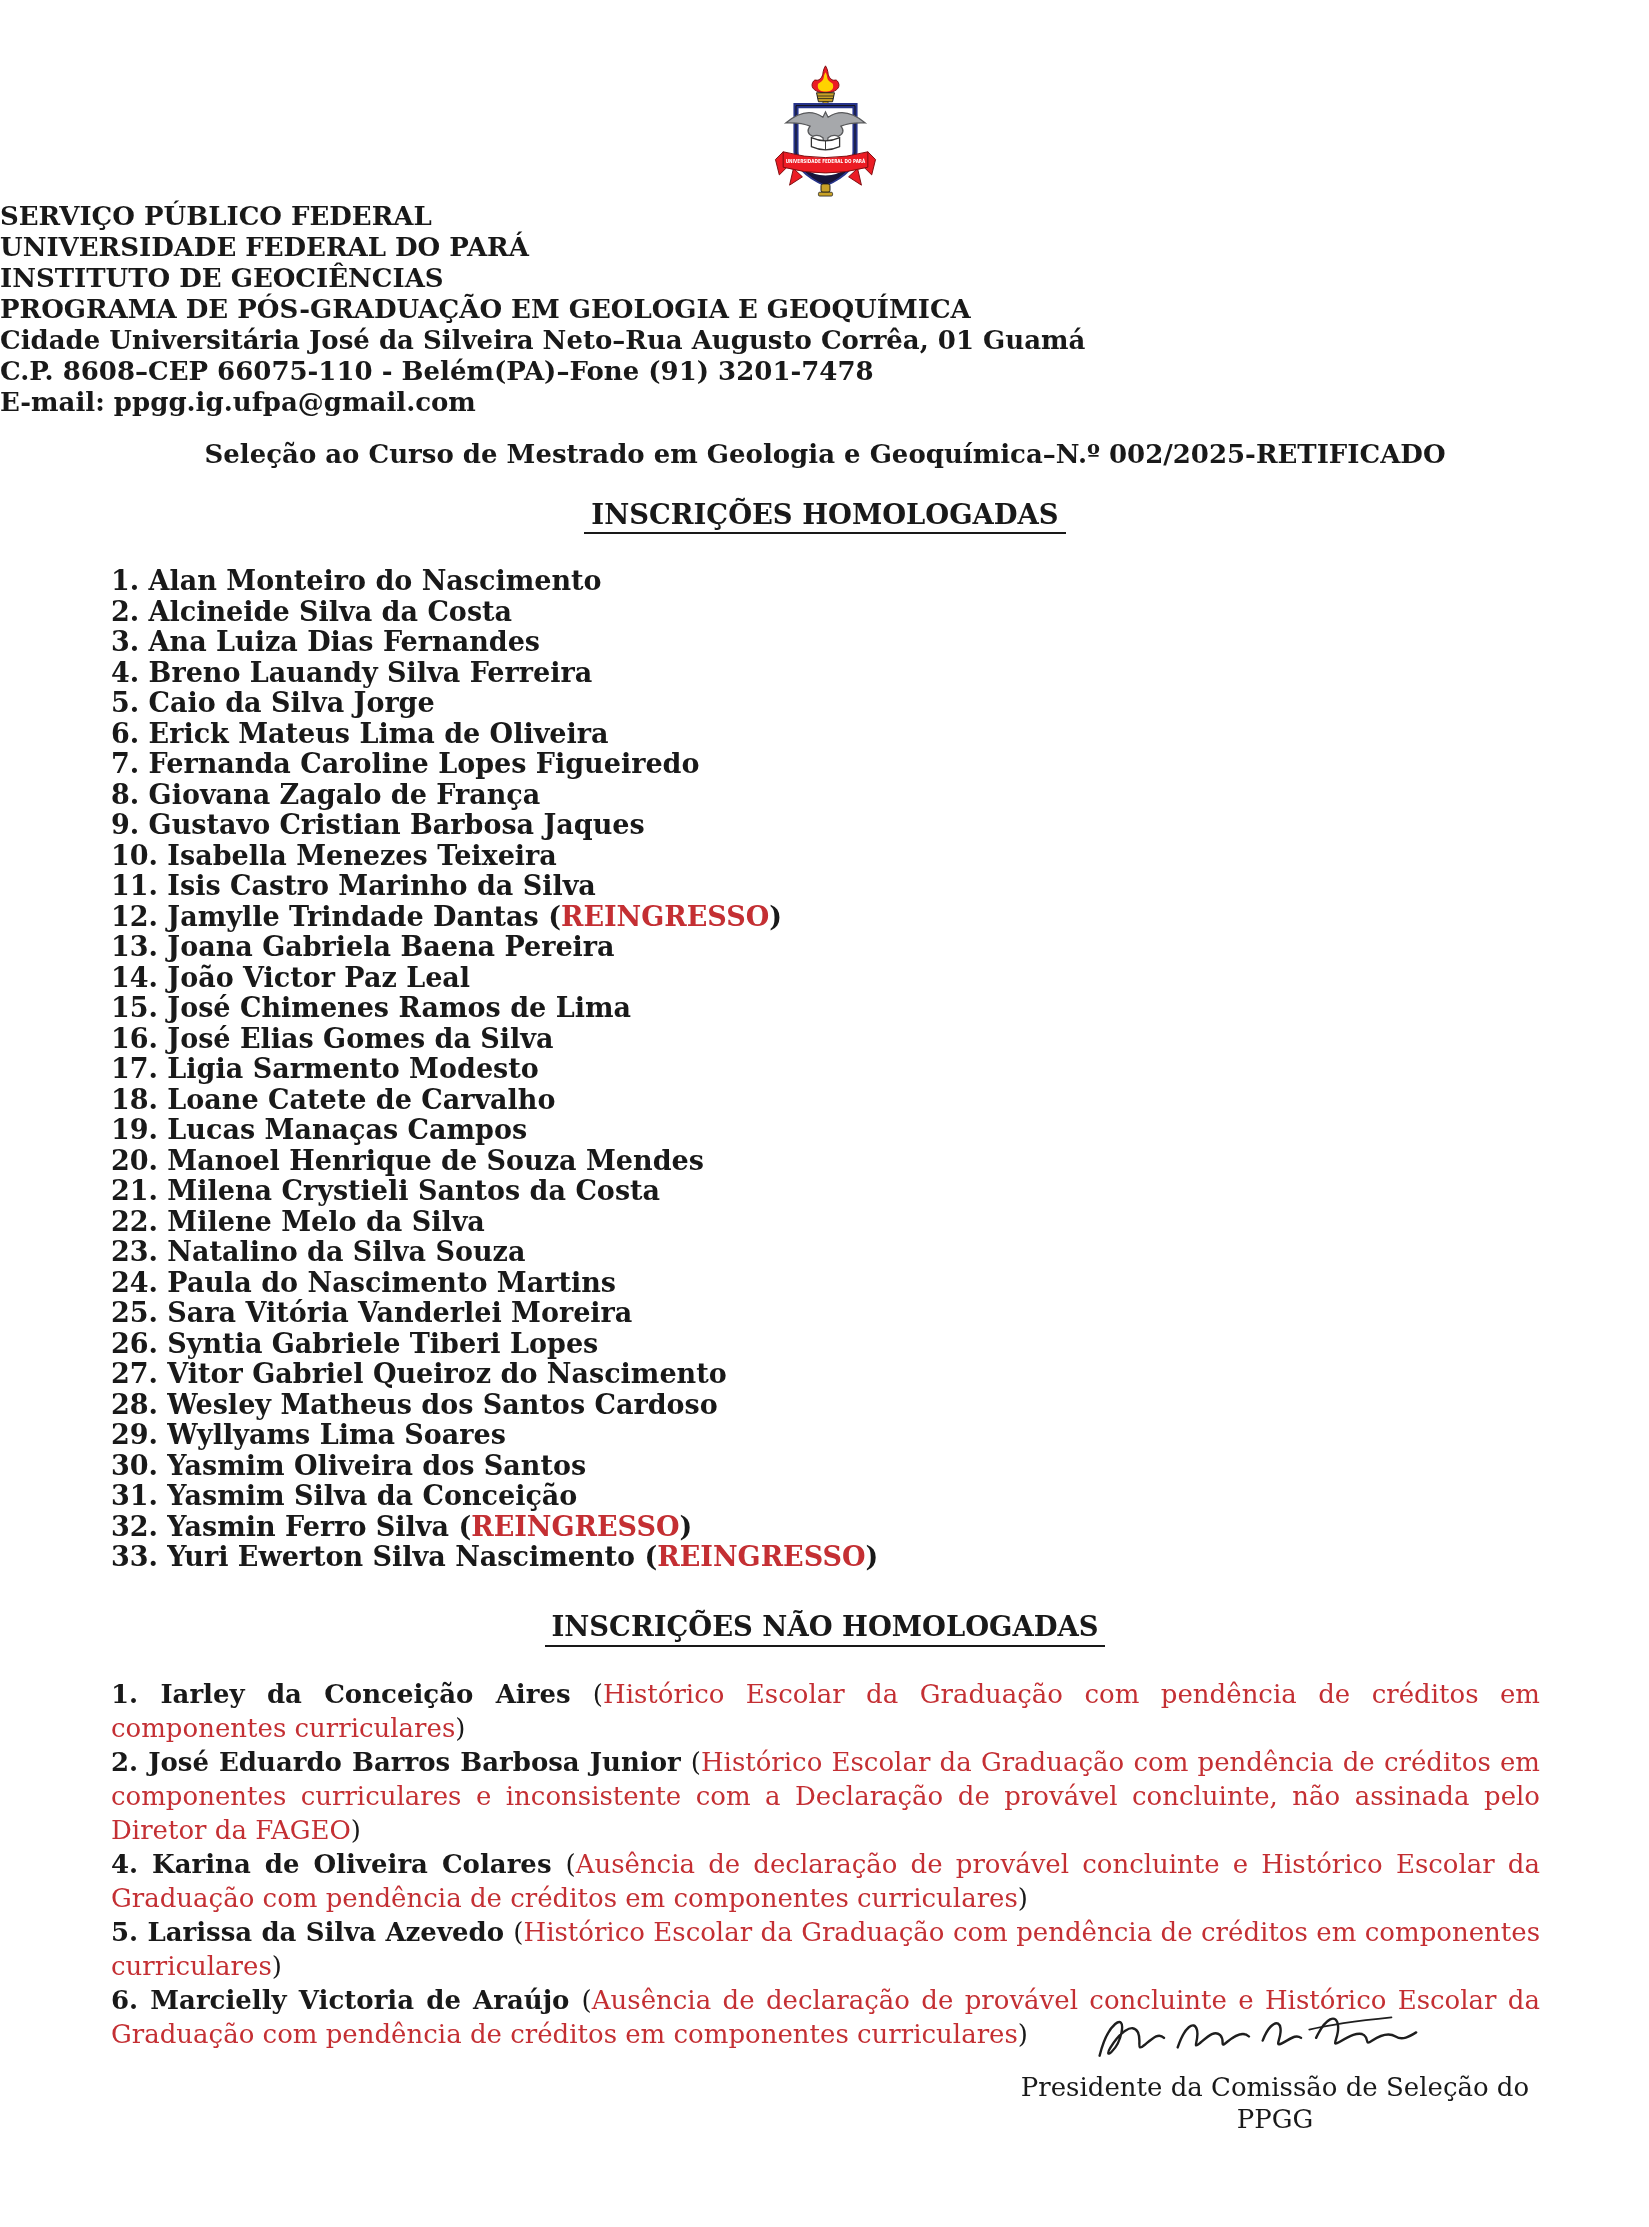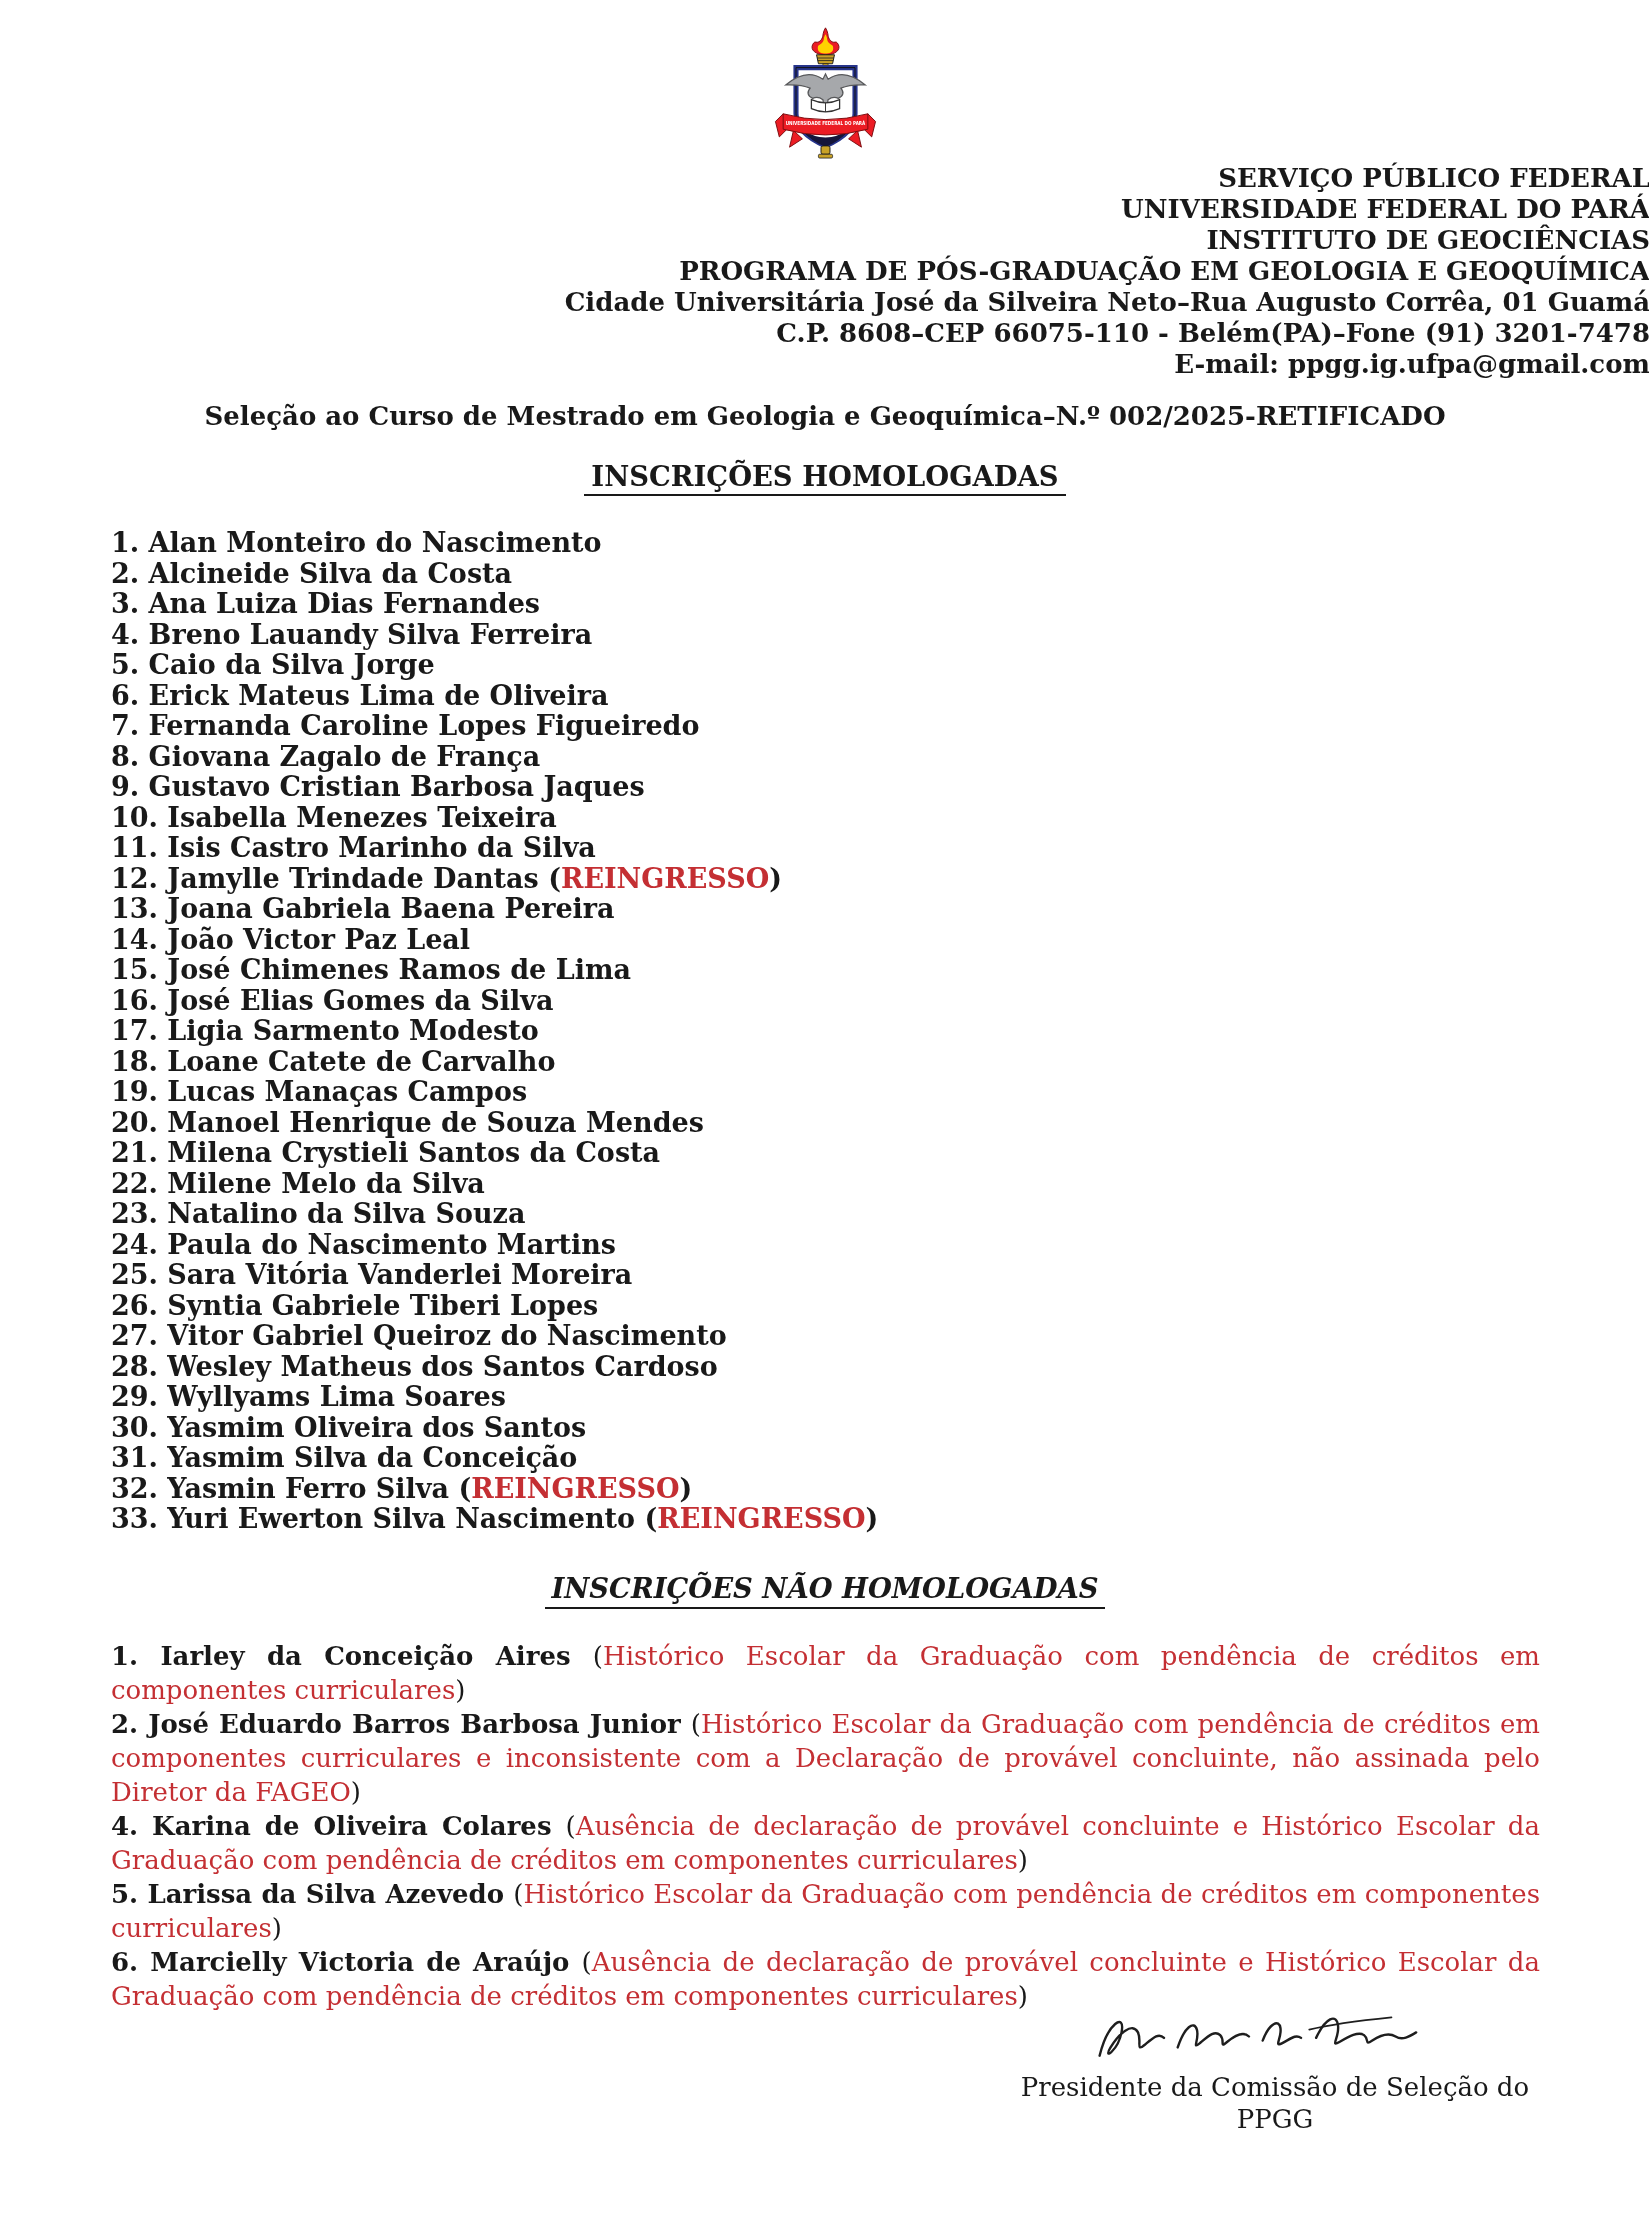--- a/index.html
+++ b/index.html
@@ -9,27 +9,27 @@
   html,body{margin:0;padding:0;background:#ffffff;}
   .page{
     position:relative;
     width:1650px;
     height:2227px;
     background:#ffffff;
     color:var(--ink);
     font-family:"DejaVu Serif", "Liberation Serif", serif;
     overflow:hidden;
   }
-  .letterhead{padding-top:24px;text-align:right;}
+  .letterhead{padding-top:62px;text-align:left;}
   .logo{display:block;margin:0 auto 2.7px auto;width:103px;height:136px;}
   .lh{font-weight:bold;font-size:26px;line-height:31px;}
   .doc-title{margin-top:20.6px;text-align:center;font-weight:bold;font-size:26px;line-height:32px;}
   .sec{margin-top:27.4px;text-align:center;font-size:27.4px;font-weight:bold;}
   .sec .u{display:inline-block;border-bottom:2.7px solid var(--ink);padding:0 6.9px 2.7px 6.9px;}
-  .sec2{margin-top:37px;font-style:italic;}
+  .sec2{margin-top:37px;}
   .hlist{margin:32px 110px 0 111px;}
   .h-item{font-size:27px;line-height:30.5px;font-weight:bold;white-space:nowrap;}
   .red{color:var(--red);}
   .nlist{margin:30px 110px 16px 111px;text-align:justify;}
   .n-item{font-size:26px;line-height:34px;}
   .n-item .nm{font-weight:bold;}
   .n-item .rs{color:var(--red);font-weight:normal;}
   .closing{position:absolute;top:1999px;right:101px;width:548px;text-align:center;}
   .dateline{font-size:26px;line-height:33px;text-align:right;}
   .sig{display:block;margin:2.7px auto 0 auto;width:370px;height:69px;}

